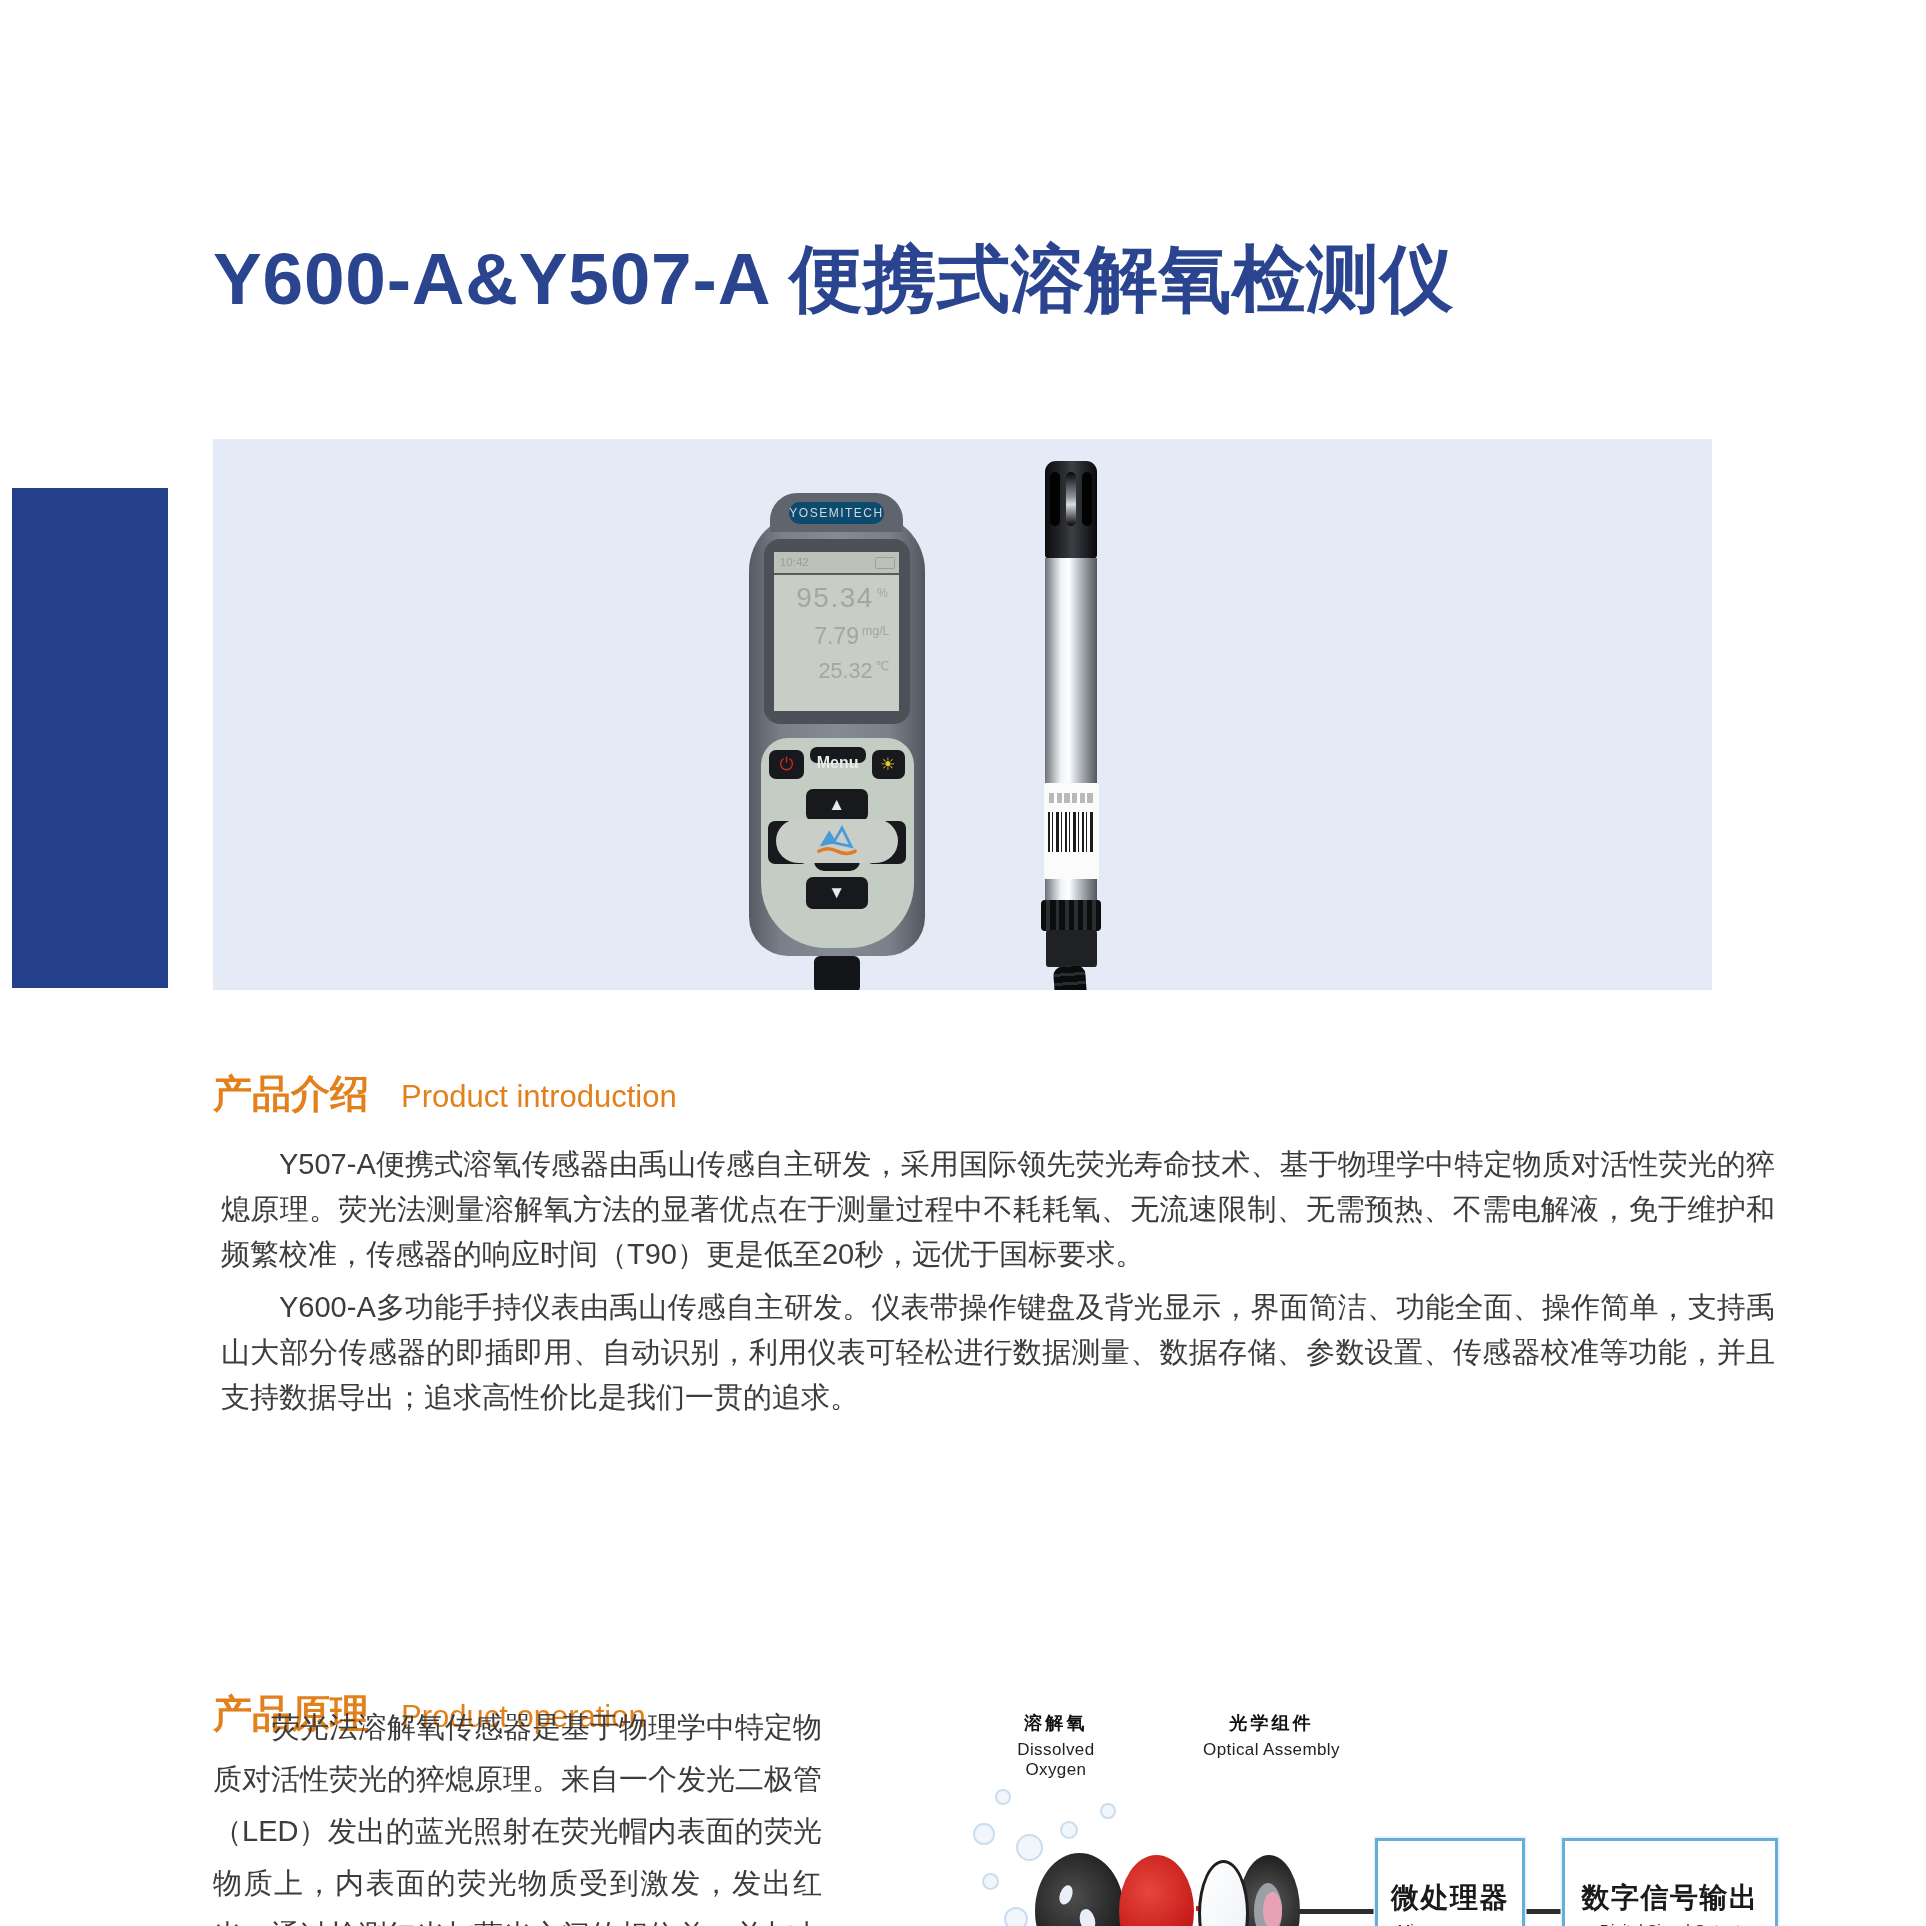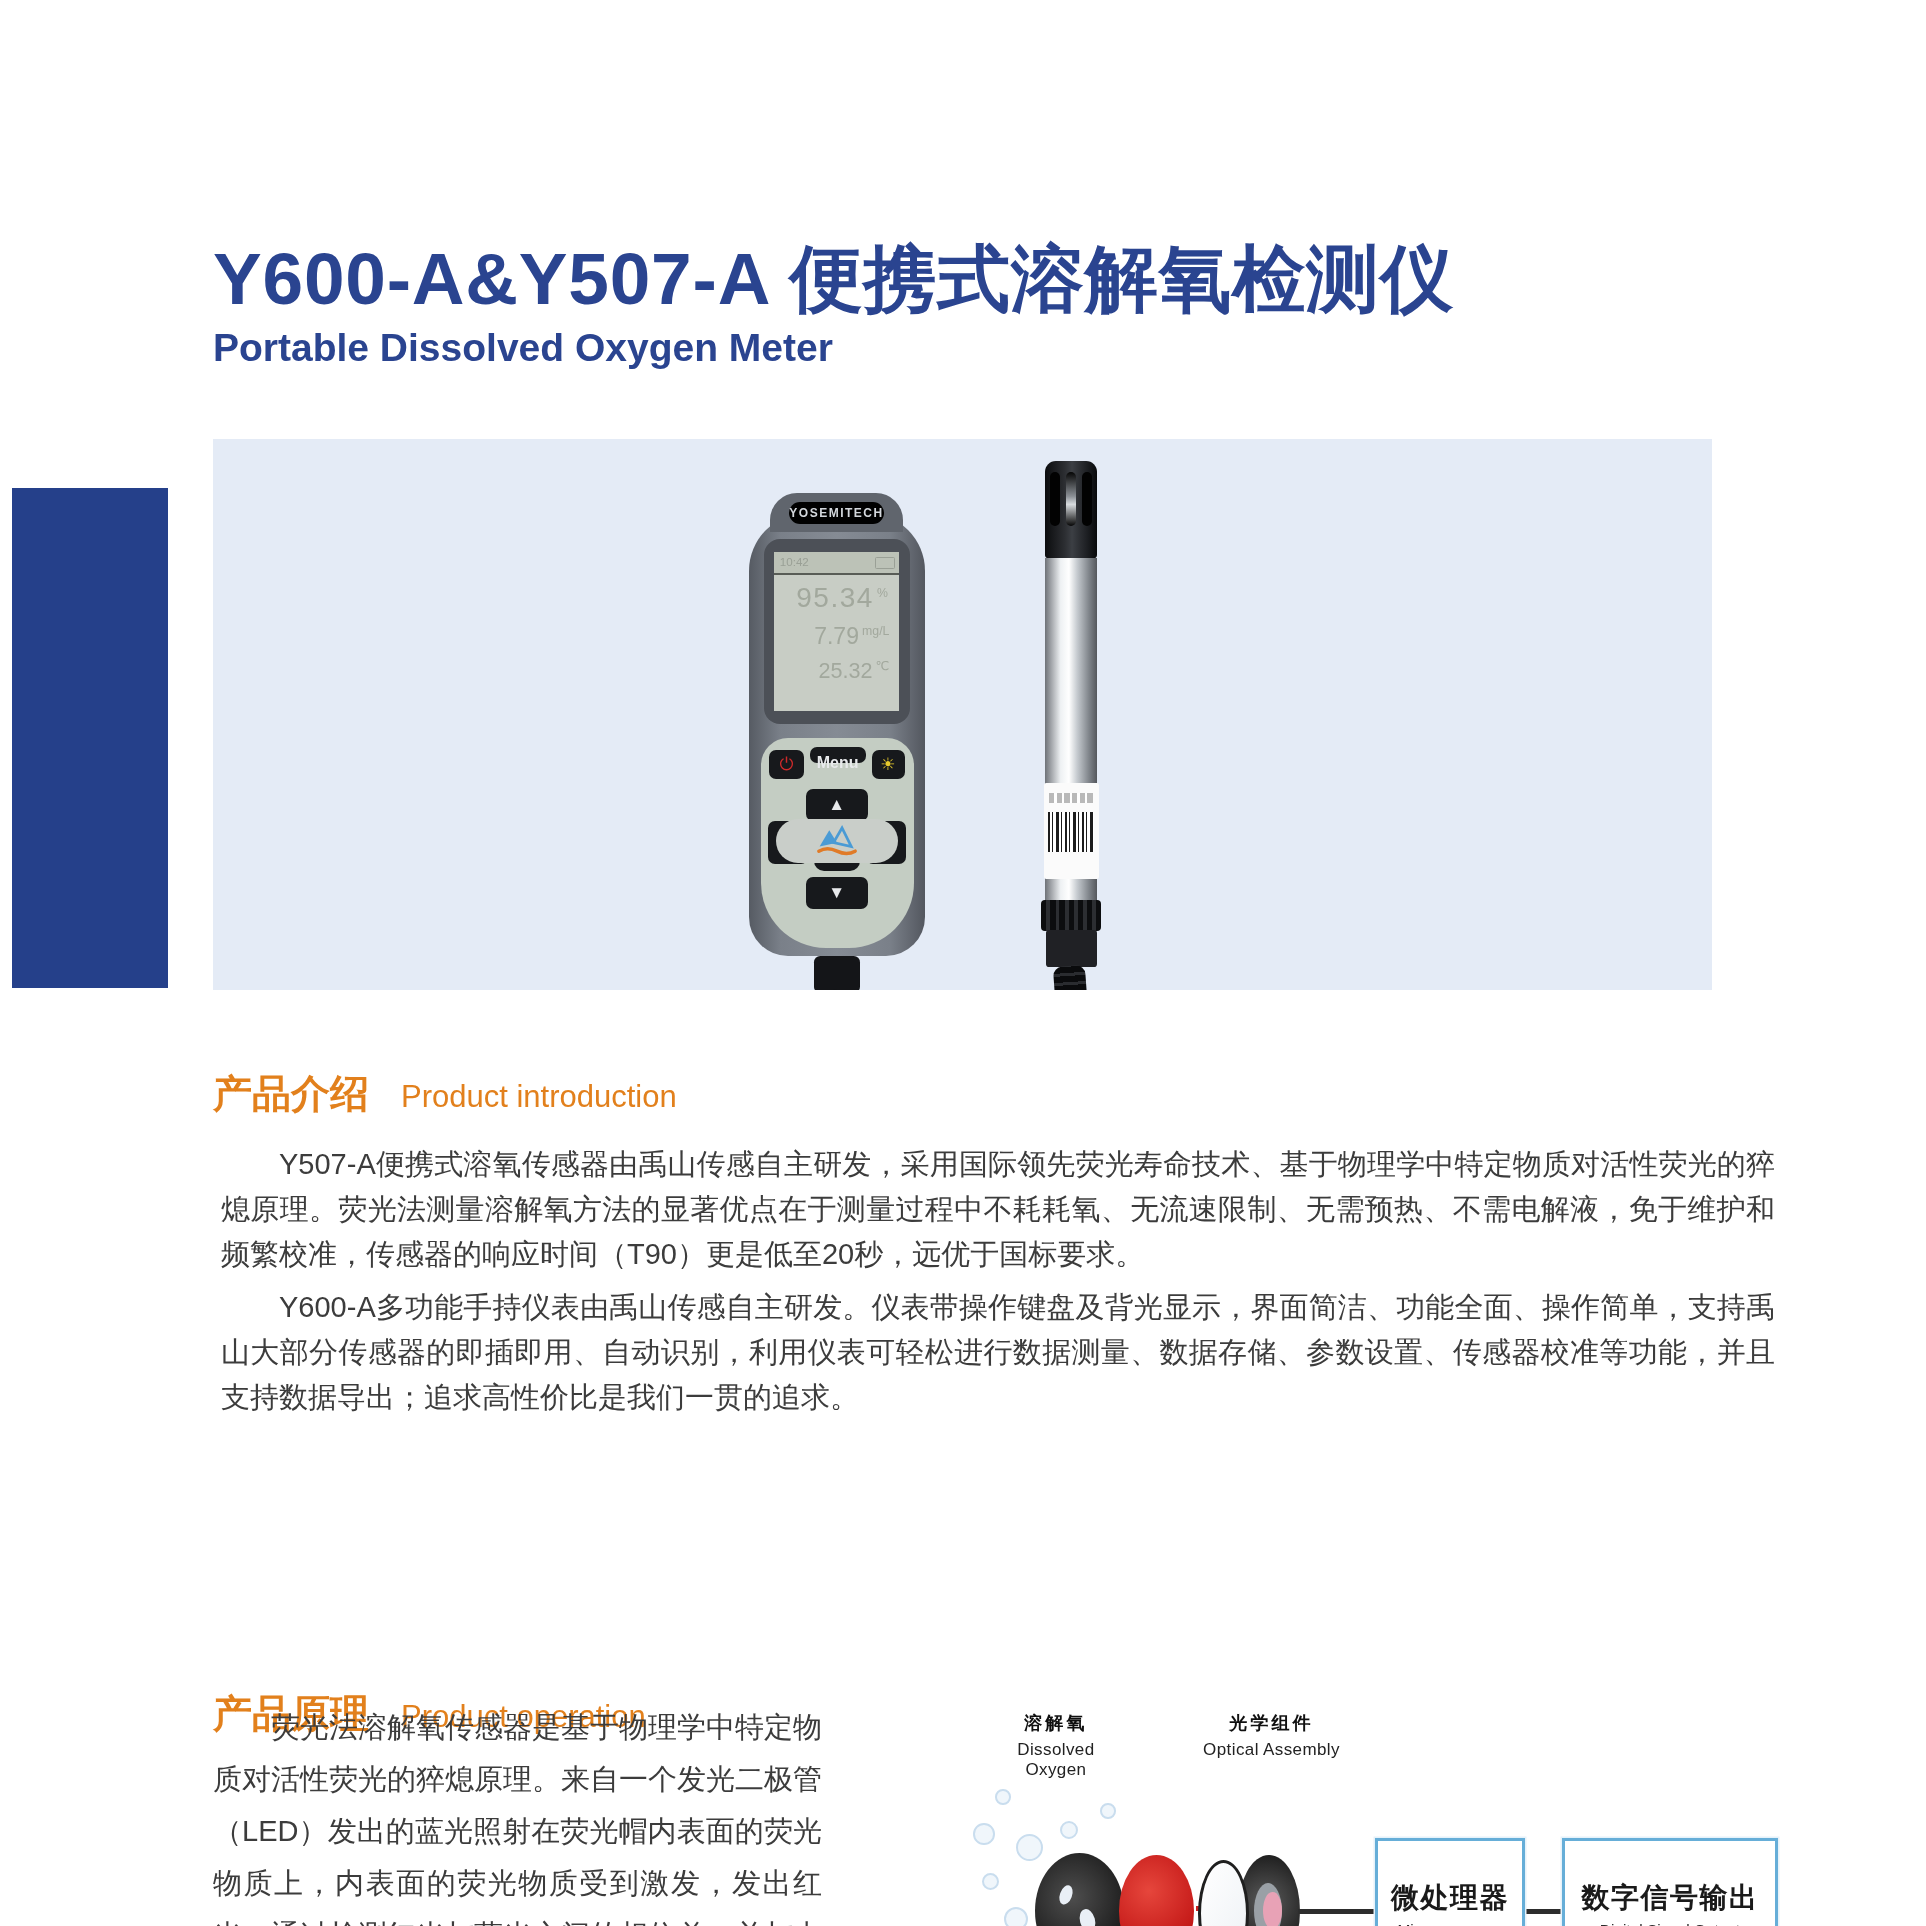--- a/index.html
+++ b/index.html
@@ -14,22 +14,22 @@
   .sidebar{position:absolute;left:11.6px;top:488px;width:156px;height:500px;background:#25408a;}
 
   
   .hero{position:absolute;left:213px;top:439px;width:1499px;height:551px;background:#e4ebf6;overflow:hidden;}
 
   
   .dev{position:absolute;left:536px;top:54px;width:176px;height:497px;}
   .dev-body{position:absolute;left:0;top:20px;width:176px;height:443px;border-radius:58px 58px 39px 39px;
             background:linear-gradient(90deg,#565b63,#7a8089 18%,#858b94 50%,#7a8089 80%,#53575f);}
   .dev-cap{position:absolute;left:21px;top:0;width:133px;height:39px;border-radius:27px 27px 0 0;background:#60656d;}
-  .dev-brand{position:absolute;left:40px;top:8.5px;width:95px;height:22.3px;border-radius:11.6px;background:#000000;
-             color:#d3d7dc;font-size:12px;letter-spacing:1.5px;text-align:center;line-height:22.3px;font-weight:700;}
+  .dev-brand{position:absolute;left:40px;top:8.5px;width:95px;height:22.3px;border-radius:11.6px;background:#0c4a6e;
+             color:#d3d7dc;font-size:12px;letter-spacing:1.5px;text-align:center;line-height:22.3px;font-weight:400;}
   .dev-bezel{position:absolute;left:14.6px;top:46px;width:146px;height:185px;border-radius:16px;background:#4c5057;}
   .dev-lcd{position:absolute;left:10.8px;top:13px;width:125px;height:159px;background:#c8cdc5;overflow:hidden;}
   .lcd-status{position:relative;height:21px;background:#bcc2b7;border-bottom:2.7px solid #585c56;
               color:#9aa096;font-size:11.6px;line-height:19px;padding:0 5.4px;}
   .lcd-batt{position:absolute;right:4.6px;top:5.4px;width:17.7px;height:9.2px;border:1.9px solid #9aa096;border-radius:1.5px;}
   .lcd-rows{position:absolute;right:10px;top:30px;text-align:right;color:#a2a89d;}
   .lcd-v1{font-size:28px;letter-spacing:1.5px;}
   .lcd-v2{font-size:23px;margin-top:8.5px;}
   .lcd-v3{font-size:21.6px;margin-top:8.5px;}
   .lcd-unit{font-size:12.3px;vertical-align:super;margin-left:3.1px;color:#a2a89d;}
@@ -105,21 +105,20 @@
   .dbox .en{font-size:15.4px;color:#2a2a2a;margin-top:3.9px;}
   .b-micro{left:404px;top:131px;width:144px;height:136px;}
   .b-digital{left:591px;top:131px;width:210px;height:136px;}
 </style>
 </head>
 <body>
 
 <div class="page">
 
   <div class="title">Y600-A&amp;Y507-A 便携式溶解氧检测仪</div>
-  <div class="subtitle">Portable Dissolved Oxygen Meter</div>
 
   <div class="sidebar"></div>
 
   <div class="hero">
 
     <div class="dev">
       <div class="dev-body"></div>
       <div class="dev-cap"></div>
       <div class="dev-brand">YOSEMITECH</div>
       <div class="dev-bezel">

